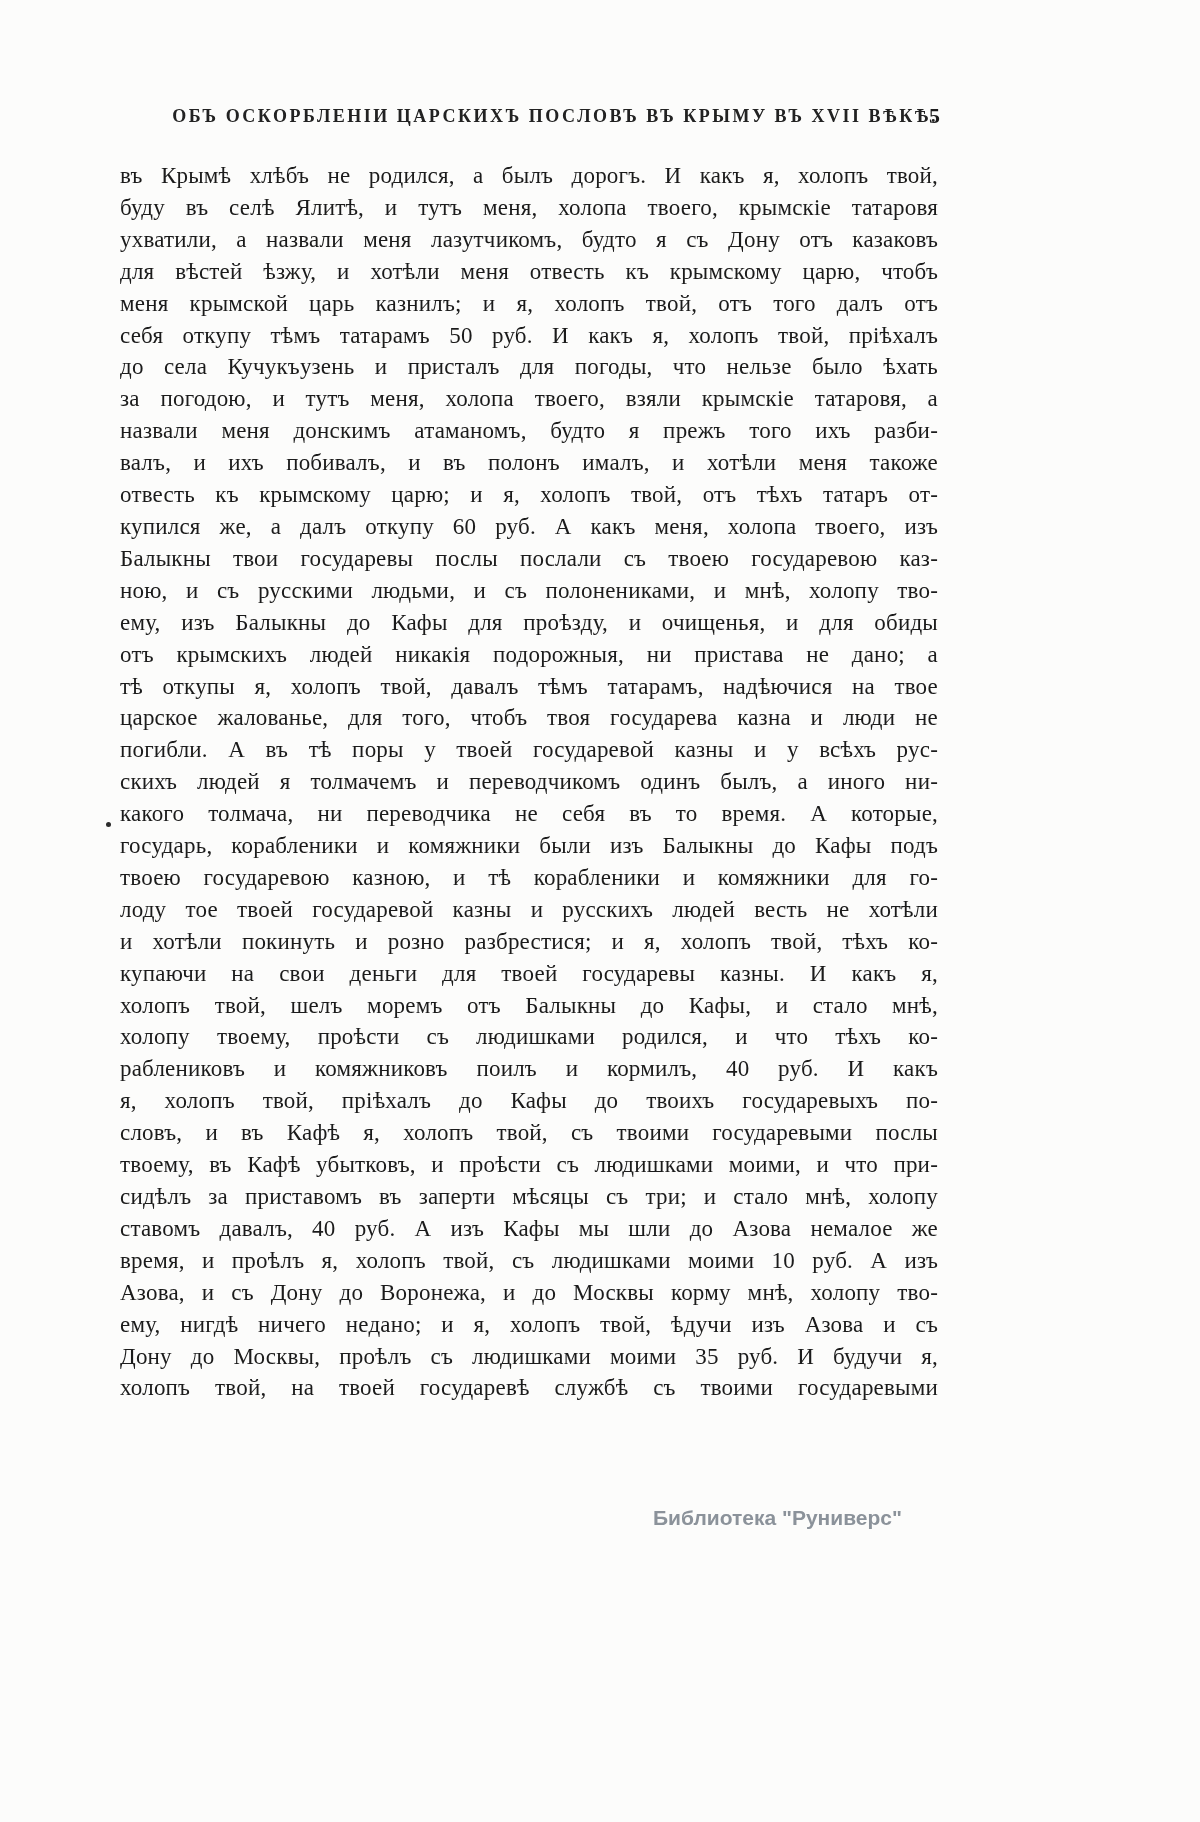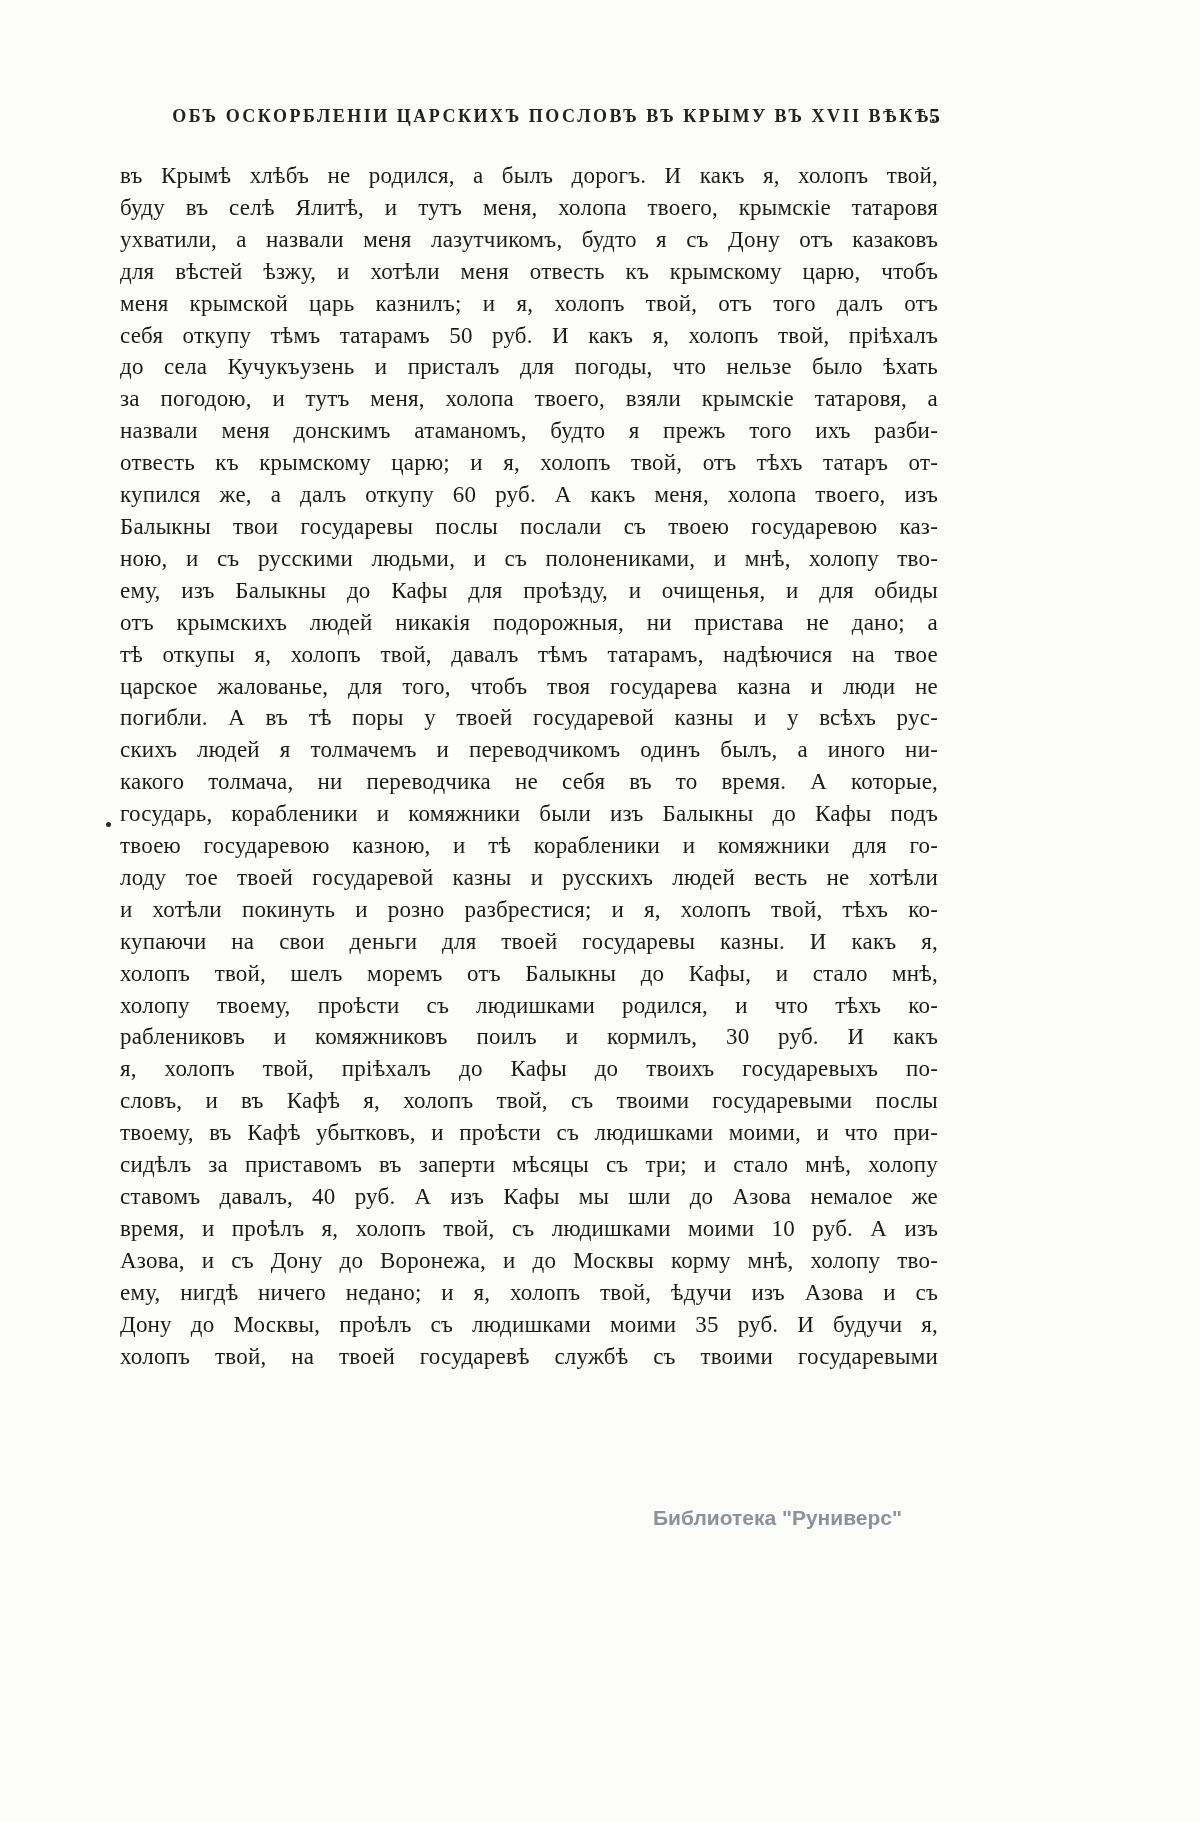--- a/index.html
+++ b/index.html
@@ -82,39 +82,40 @@
   <div class="text-block">
       <div class="line">въ Крымѣ хлѣбъ не родился, а былъ дорогъ. И какъ я, холопъ твой,</div>
       <div class="line">буду въ селѣ Ялитѣ, и тутъ меня, холопа твоего, крымскіе татаровя</div>
       <div class="line">ухватили, а назвали меня лазутчикомъ, будто я съ Дону отъ казаковъ</div>
       <div class="line">для вѣстей ѣзжу, и хотѣли меня отвесть къ крымскому царю, чтобъ</div>
       <div class="line">меня крымской царь казнилъ; и я, холопъ твой, отъ того далъ отъ</div>
       <div class="line">себя откупу тѣмъ татарамъ 50 руб. И какъ я, холопъ твой, пріѣхалъ</div>
       <div class="line">до села Кучукъузень и присталъ для погоды, что нельзе было ѣхать</div>
       <div class="line">за погодою, и тутъ меня, холопа твоего, взяли крымскіе татаровя, а</div>
       <div class="line">назвали меня донскимъ атаманомъ, будто я прежъ того ихъ разби-</div>
+      <div class="line">валъ, и ихъ побивалъ, и въ полонъ ималъ, и хотѣли меня такоже</div>
       <div class="line">отвесть къ крымскому царю; и я, холопъ твой, отъ тѣхъ татаръ от-</div>
       <div class="line">купился же, а далъ откупу 60 руб. А какъ меня, холопа твоего, изъ</div>
       <div class="line">Балыкны твои государевы послы послали съ твоею государевою каз-</div>
       <div class="line">ною, и съ русскими людьми, и съ полонениками, и мнѣ, холопу тво-</div>
       <div class="line">ему, изъ Балыкны до Кафы для проѣзду, и очищенья, и для обиды</div>
       <div class="line">отъ крымскихъ людей никакія подорожныя, ни пристава не дано; а</div>
       <div class="line">тѣ откупы я, холопъ твой, давалъ тѣмъ татарамъ, надѣючися на твое</div>
       <div class="line">царское жалованье, для того, чтобъ твоя государева казна и люди не</div>
       <div class="line">погибли. А въ тѣ поры у твоей государевой казны и у всѣхъ рус-</div>
       <div class="line">скихъ людей я толмачемъ и переводчикомъ одинъ былъ, а иного ни-</div>
       <div class="line">какого толмача, ни переводчика не себя въ то время. А которые,</div>
       <div class="line">государь, корабленики и комяжники были изъ Балыкны до Кафы подъ</div>
       <div class="line">твоею государевою казною, и тѣ корабленики и комяжники для го-</div>
       <div class="line">лоду тое твоей государевой казны и русскихъ людей весть не хотѣли</div>
       <div class="line">и хотѣли покинуть и розно разбрестися; и я, холопъ твой, тѣхъ ко-</div>
       <div class="line">купаючи на свои деньги для твоей государевы казны. И какъ я,</div>
       <div class="line">холопъ твой, шелъ моремъ отъ Балыкны до Кафы, и стало мнѣ,</div>
       <div class="line">холопу твоему, проѣсти съ людишками родился, и что тѣхъ ко-</div>
-      <div class="line">раблениковъ и комяжниковъ поилъ и кормилъ, 30 руб. И какъ</div>
+      <div class="line">раблениковъ и комяжниковъ поилъ и кормилъ, 40 руб. И какъ</div>
       <div class="line">я, холопъ твой, пріѣхалъ до Кафы до твоихъ государевыхъ по-</div>
       <div class="line">словъ, и въ Кафѣ я, холопъ твой, съ твоими государевыми послы</div>
       <div class="line">твоему, въ Кафѣ убытковъ, и проѣсти съ людишками моими, и что при-</div>
       <div class="line">сидѣлъ за приставомъ въ заперти мѣсяцы съ три; и стало мнѣ, холопу</div>
       <div class="line">ставомъ давалъ, 40 руб. А изъ Кафы мы шли до Азова немалое же</div>
       <div class="line">время, и проѣлъ я, холопъ твой, съ людишками моими 10 руб. А изъ</div>
       <div class="line">Азова, и съ Дону до Воронежа, и до Москвы корму мнѣ, холопу тво-</div>
       <div class="line">ему, нигдѣ ничего недано; и я, холопъ твой, ѣдучи изъ Азова и съ</div>
       <div class="line">Дону до Москвы, проѣлъ съ людишками моими 35 руб. И будучи я,</div>
       <div class="line">холопъ твой, на твоей государевѣ службѣ съ твоими государевыми</div>

